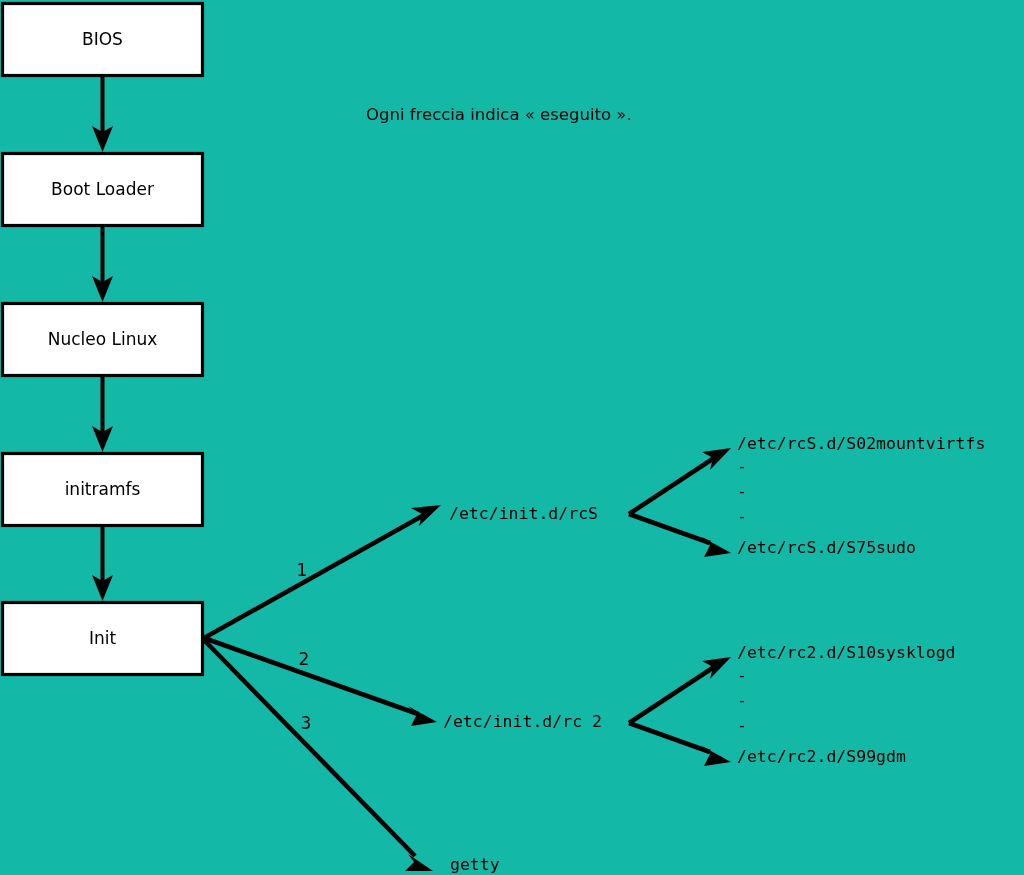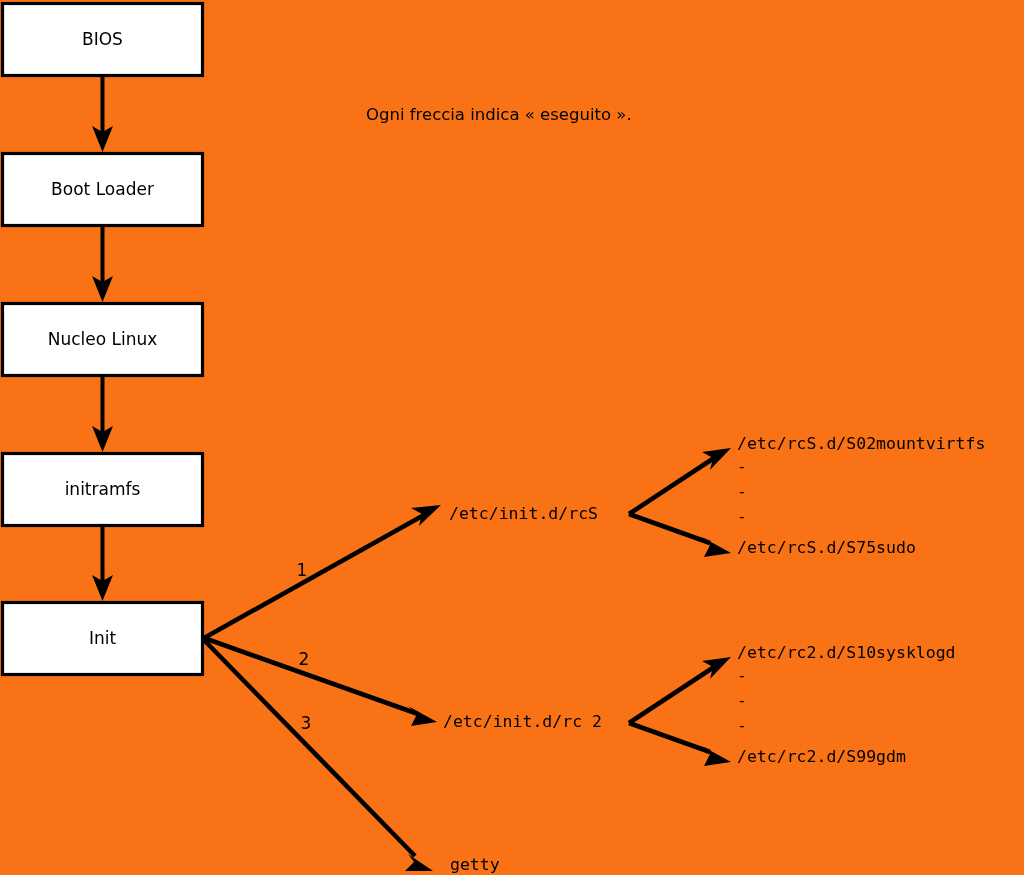--- a/index.html
+++ b/index.html
@@ -8,21 +8,21 @@
     padding: 0;
     background: #ffffff;
   }
   body {
     font-family: "DejaVu Sans", "Liberation Sans", sans-serif;
   }
   #diagram-root {
     position: relative;
     width: 1024px;
     height: 875px;
-    background: #f97316;
+    background: #14b8a6;
     overflow: hidden;
   }
   #diagram-svg {
     position: absolute;
     left: 0;
     top: 0;
     width: 1024px;
     height: 875px;
   }
   .box-label {

